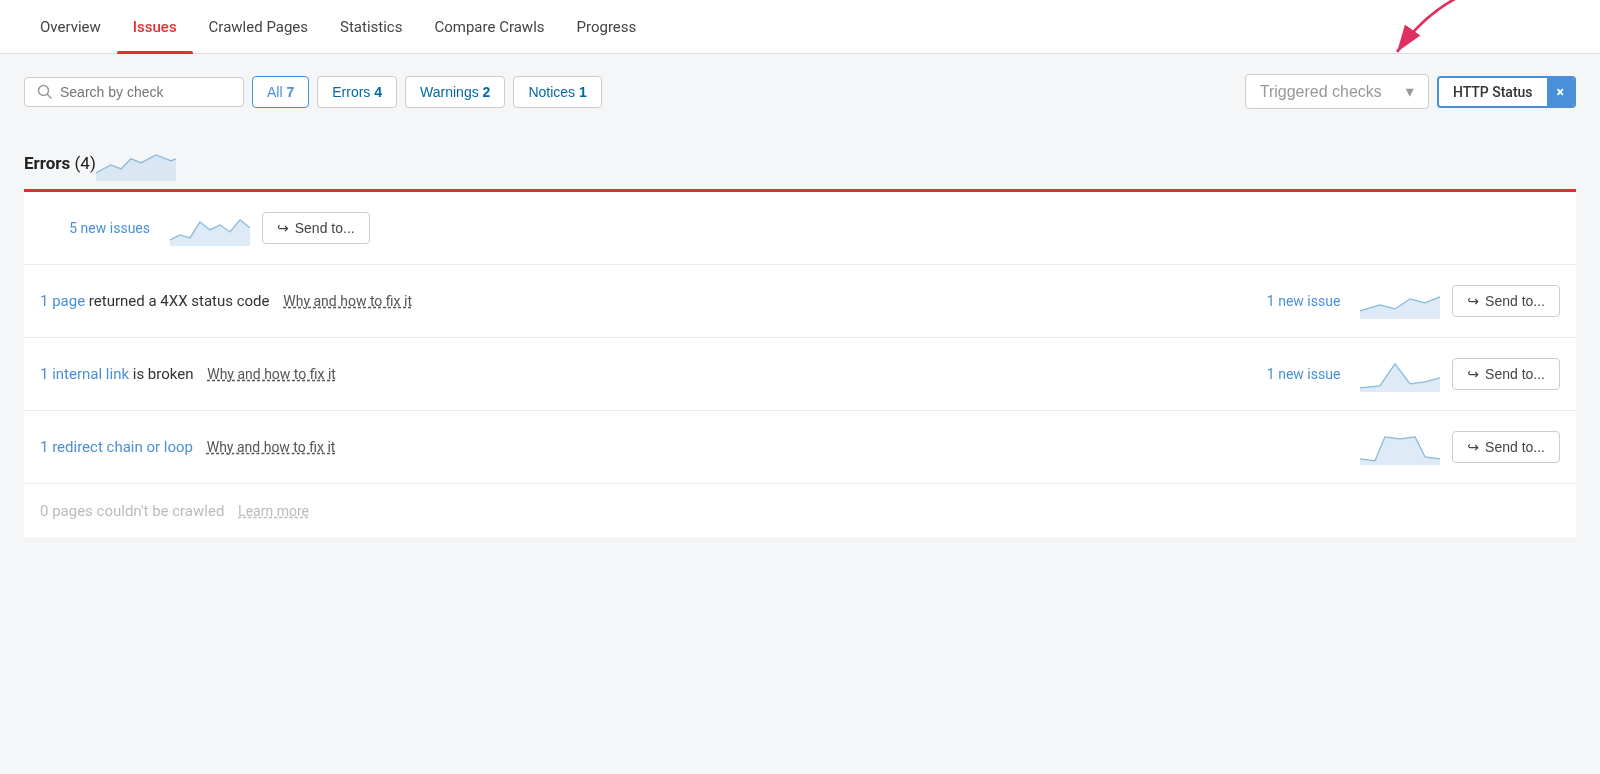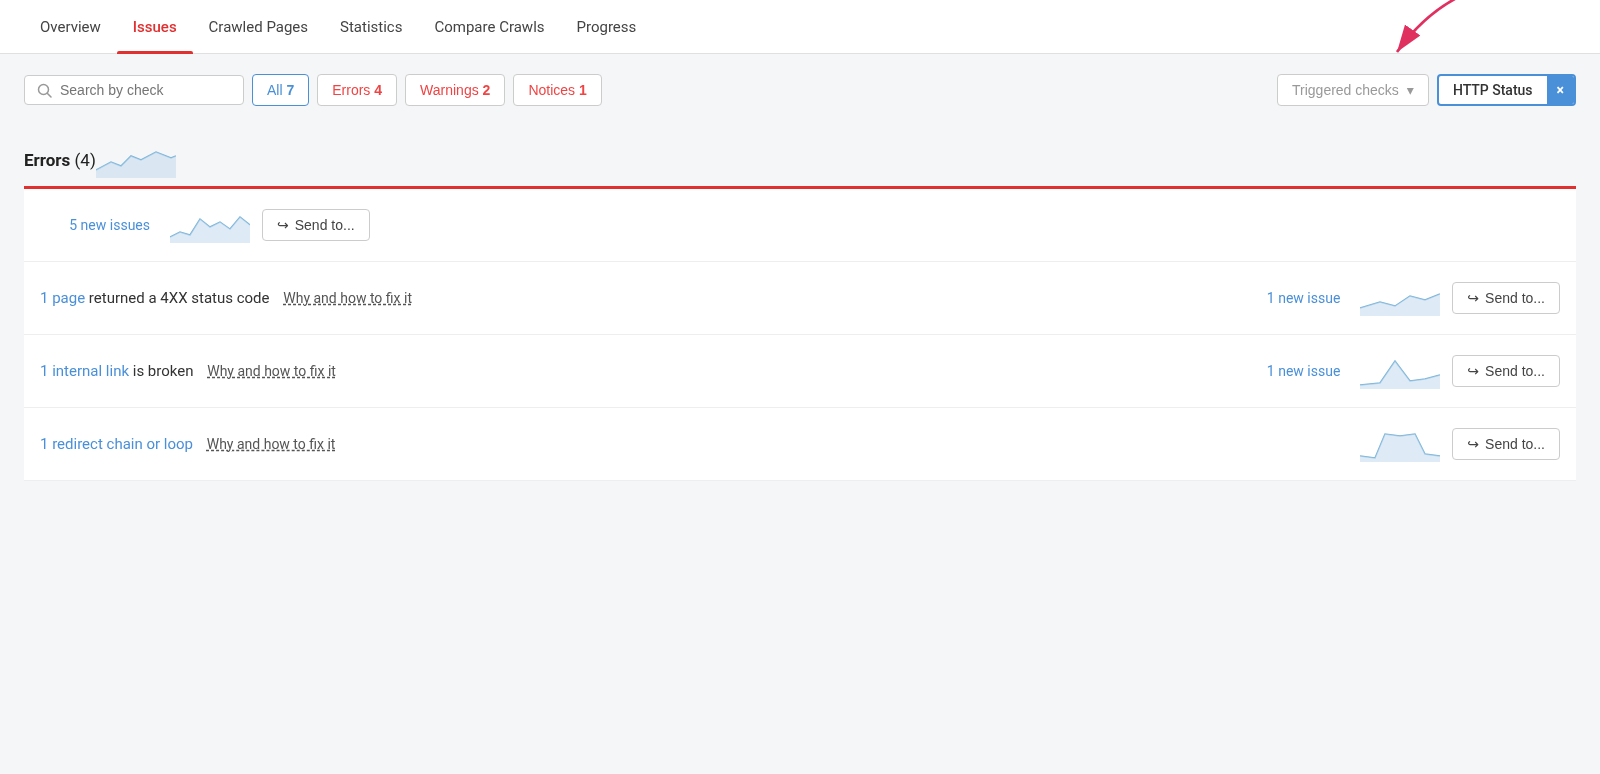--- a/index.html
+++ b/index.html
@@ -95,43 +95,43 @@
       width: 160px;
     }
 
     .filter-btn {
       border: 1px solid #ccc;
       border-radius: 4px;
       padding: 7px 14px;
       background: #fff;
       cursor: pointer;
       font-size: 14px;
-      color: #ef4444;
+      color: #0369a1;
       white-space: nowrap;
     }
     .filter-btn.active {
       background: #fff;
       border-color: #4a90d9;
       color: #4a90d9;
       font-weight: 500;
     }
     .filter-btn .count {
       font-weight: 600;
     }
 
     .triggered-checks-btn {
       display: flex;
       align-items: center;
-      gap: 8px;
+      gap: 24px;
       border: 1px solid #ccc;
       border-radius: 4px;
       padding: 7px 14px;
       background: #fff;
       cursor: pointer;
-      font-size: 14px;
+      font-size: 16px;
       color: #999;
       margin-left: auto;
     }
 
     .http-status-filter {
       display: flex;
       align-items: center;
       border: 2px solid #4a90d9;
       border-radius: 4px;
       background: #fff;
@@ -397,14 +397,22 @@
       <polyline points="0,30 15,32 25,8 40,10 55,8 65,28 80,30" fill="none" stroke="#7ab3d9" stroke-width="1.5"></polyline>
       <polygon points="0,36 0,30 15,32 25,8 40,10 55,8 65,28 80,30 80,36" fill="#c8ddf0" opacity="0.6"></polygon>
     </svg>
     <button class="send-to-btn">
       <span>↪</span>
       <span>Send to...</span>
     </button>
   </div>
 
 
+  <div class="zero-issue-row">
+    <div class="zero-issue-text" style="color:#bbb;">
+      <a class="zero-issue-link" style="color:#bbb;">0 pages</a><span> couldn't be crawled</span>
+      <span class="learn-more-link" style="color:#bbb;">Learn more</span>
+    </div>
+    <div style="width:80px"></div>
+    <div style="width:96px"></div>
+  </div>
 
 </div>
 
 </body></html>

